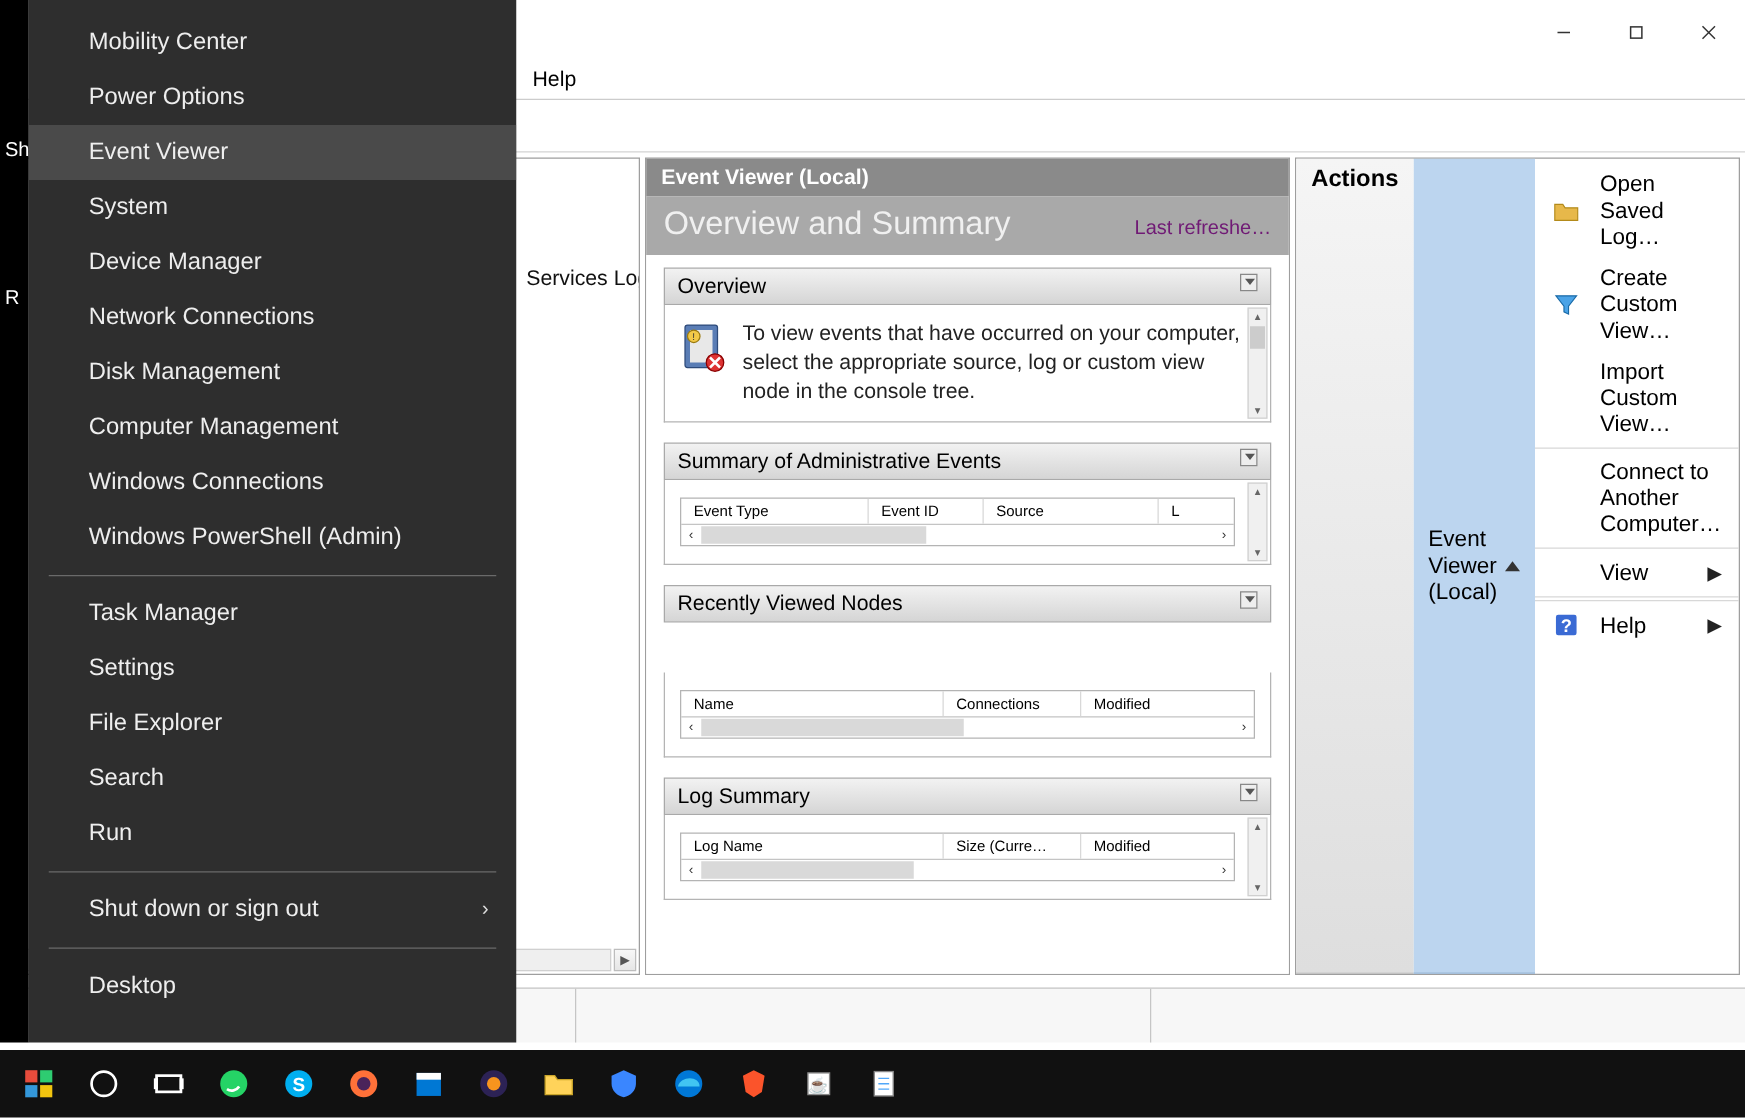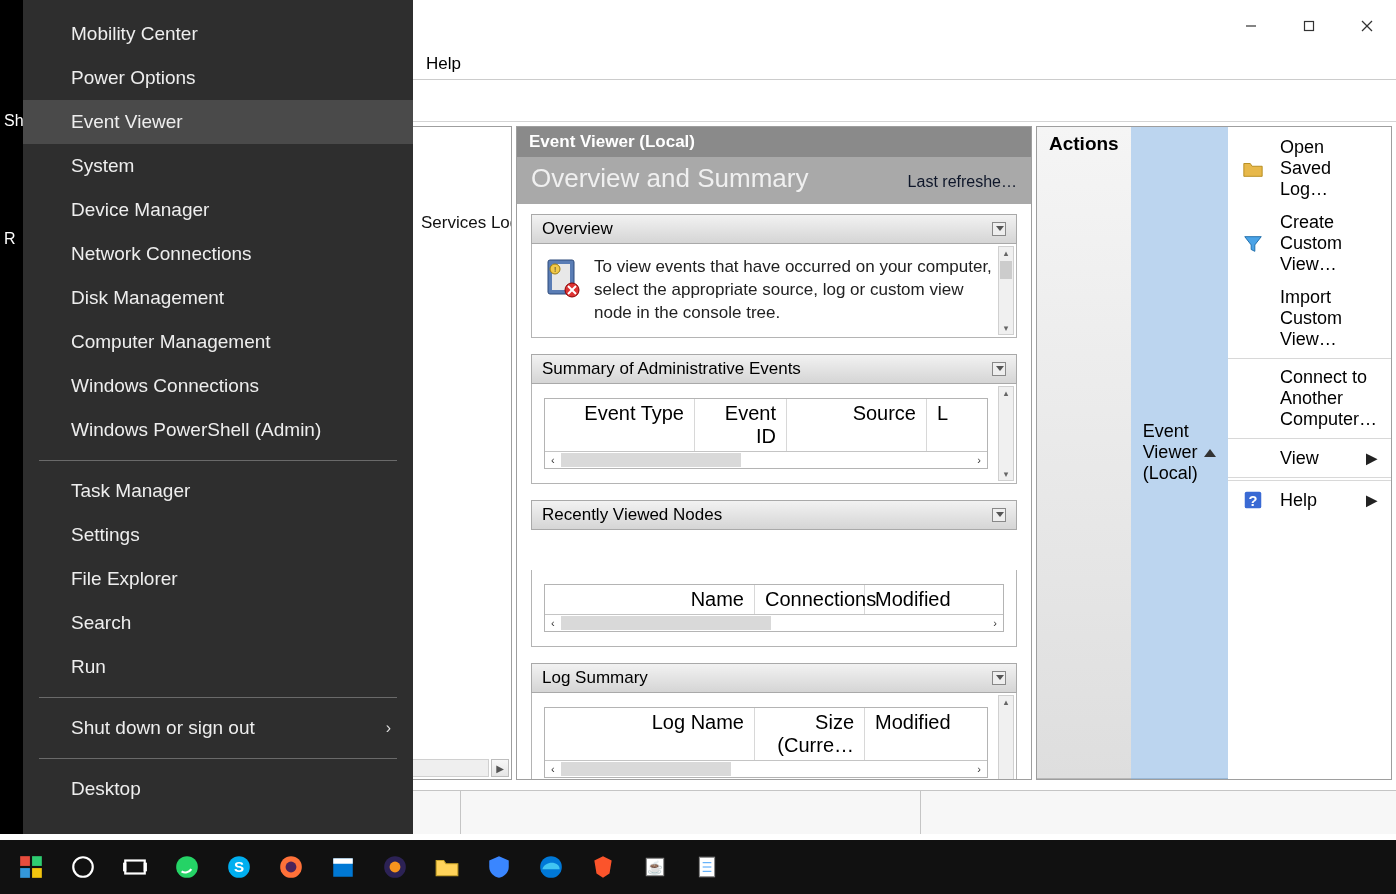--- a/index.html
+++ b/index.html
@@ -22,37 +22,37 @@
   .tree-pane { width: 508px; border: 1px solid #9e9e9e; background: #fff; position: relative; overflow: hidden; margin: 4px; }
   .tree-snip { position: absolute; left: 416px; top: 86px; font-size: 17px; color: #111; white-space: nowrap; }
   .tree-scroll-right { position: absolute; right: 2px; bottom: 2px; width: 18px; height: 18px; border: 1px solid #bdbdbd; background: linear-gradient(#f7f7f7,#e6e6e6); display:flex; align-items:center; justify-content:center; font-size:10px; color:#555;}
   .tree-hscroll { position:absolute; left:2px; right:22px; bottom:2px; height:18px; background:#efefef; border:1px solid #d0d0d0;}
 
   
   .center-pane { width: 516px; border: 1px solid #9e9e9e; background: #fff; margin: 4px 0 4px 0; display:flex; flex-direction:column; }
   .center-title { background:#8a8a8a; color:#fff; font-weight:600; font-size:17px; padding:5px 12px; }
   .overview-bar { background:#a9a9a9; color:#fff; display:flex; align-items:baseline; justify-content:space-between; padding:6px 14px 10px 14px; }
   .overview-bar h2 { font-size:26px; font-weight:400; color:#f0f0f0; }
-  .overview-bar .refresh { font-size:16px; color:#0f172a; }
+  .overview-bar .refresh { font-size:16px; color:#701a75; }
   .center-body { flex:1; overflow:auto; padding:10px 14px 20px 14px; background:#fff; }
   .group { margin-bottom:16px; }
-  .group-header { background: linear-gradient(#f2f2f2,#d5d5d5); border:1px solid #a9a9a9; padding:4px 10px; font-size:17px; display:flex; align-items:center; justify-content:space-between; }
+  .group-header { background: linear-gradient(#f2f2f2,#d5d5d5); border:1px solid #a9a9a9; padding:4px 10px; font-size:17px; display:flex; align-items:flex-start; justify-content:space-between; }
   .group-header .collapse { width:14px; height:14px; border:1px solid #888; background:#eee; position:relative; }
   .group-header .collapse::after{content:""; position:absolute; left:3px; right:3px; top:3px; border-top:5px solid #555; border-left:4px solid transparent; border-right:4px solid transparent;}
   .group-content { border:1px solid #b4b4b4; border-top:none; padding:12px; position:relative; }
   .ov-row{display:flex; gap:14px; align-items:flex-start;}
   .ov-icon{width:36px; height:44px; flex-shrink:0;}
   .ov-text{font-size:17px; color:#222; line-height:1.35;}
   .v-scroll{position:absolute; right:2px; top:2px; bottom:2px; width:16px; background:#f0f0f0; border:1px solid #d0d0d0; display:flex; flex-direction:column; justify-content:space-between; align-items:center;}
   .v-scroll .arr{font-size:9px; color:#666; padding:1px 0;}
   .v-scroll .thumb{width:12px; height:18px; background:#ccc; margin-top:2px;}
 
   .mini-table{border:1px solid #b4b4b4; background:#fff; margin:6px 4px;}
   .mt-head{display:flex; border-bottom:1px solid #c4c4c4;}
-  .mt-cell{padding:3px 10px; font-size:20px; border-right:1px solid #d8d8d8;text-align:right;}
+  .mt-cell{padding:3px 10px; font-size:12px; border-right:1px solid #d8d8d8;}
   .mt-cell:last-child{border-right:none;}
   .mt-hs{display:flex; align-items:center; padding:1px 6px; gap:6px;}
   .mt-hs .ar{font-size:11px; color:#333;}
   .mt-hs .track{height:14px; background:#d9d9d9; }
 
   
   .actions-pane{flex:1; border:1px solid #9e9e9e; background:#fff; margin:4px; display:flex; flex-direction:row;}
   .actions-title{background: linear-gradient(#f5f5f5,#dedede); border-bottom:1px solid #b8b8b8; font-weight:700; font-size:19px; padding:6px 12px;}
   .actions-sub{background:#bcd5ef; border-bottom:1px solid #9ab8d6; font-size:18px; padding:6px 12px; display:flex; justify-content:space-between; align-items:center;}
   .actions-sub .up{width:0;height:0;border-left:6px solid transparent;border-right:6px solid transparent;border-bottom:8px solid #333;}

